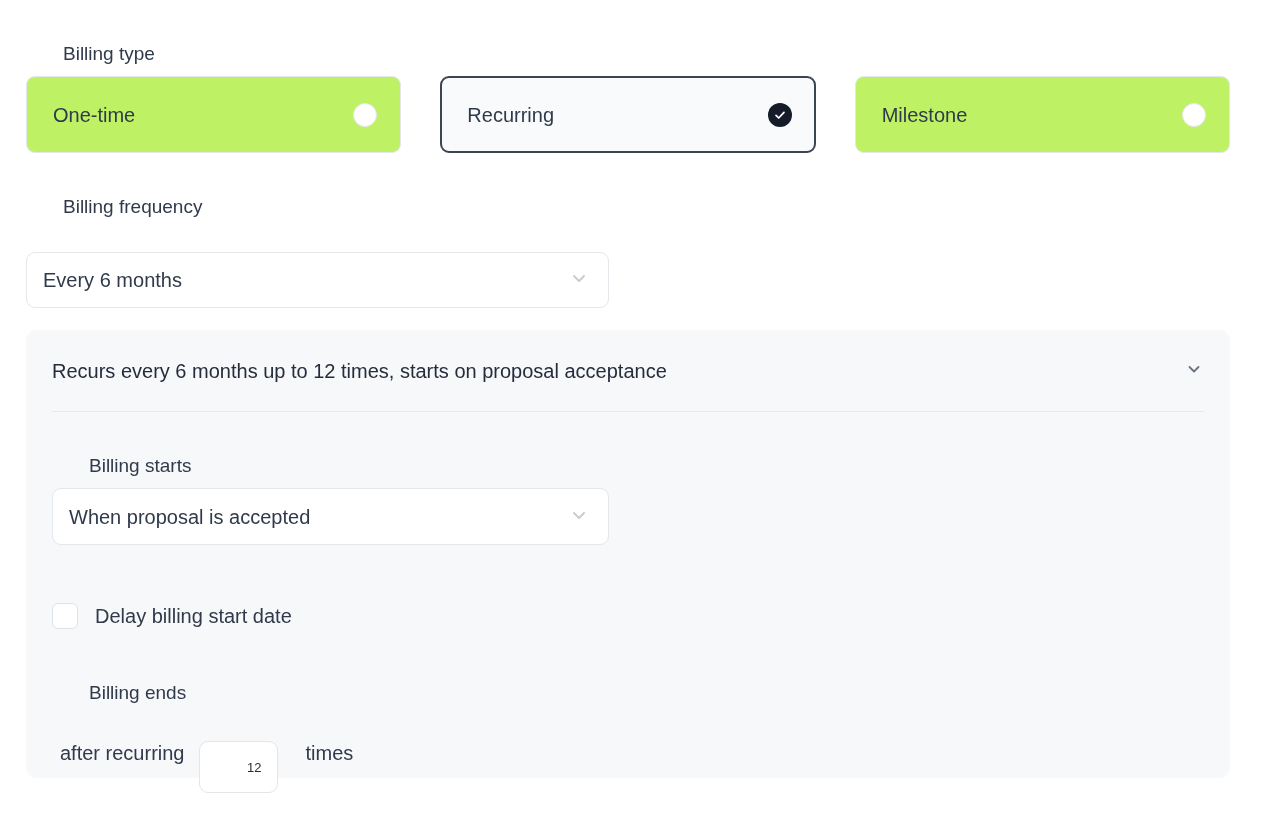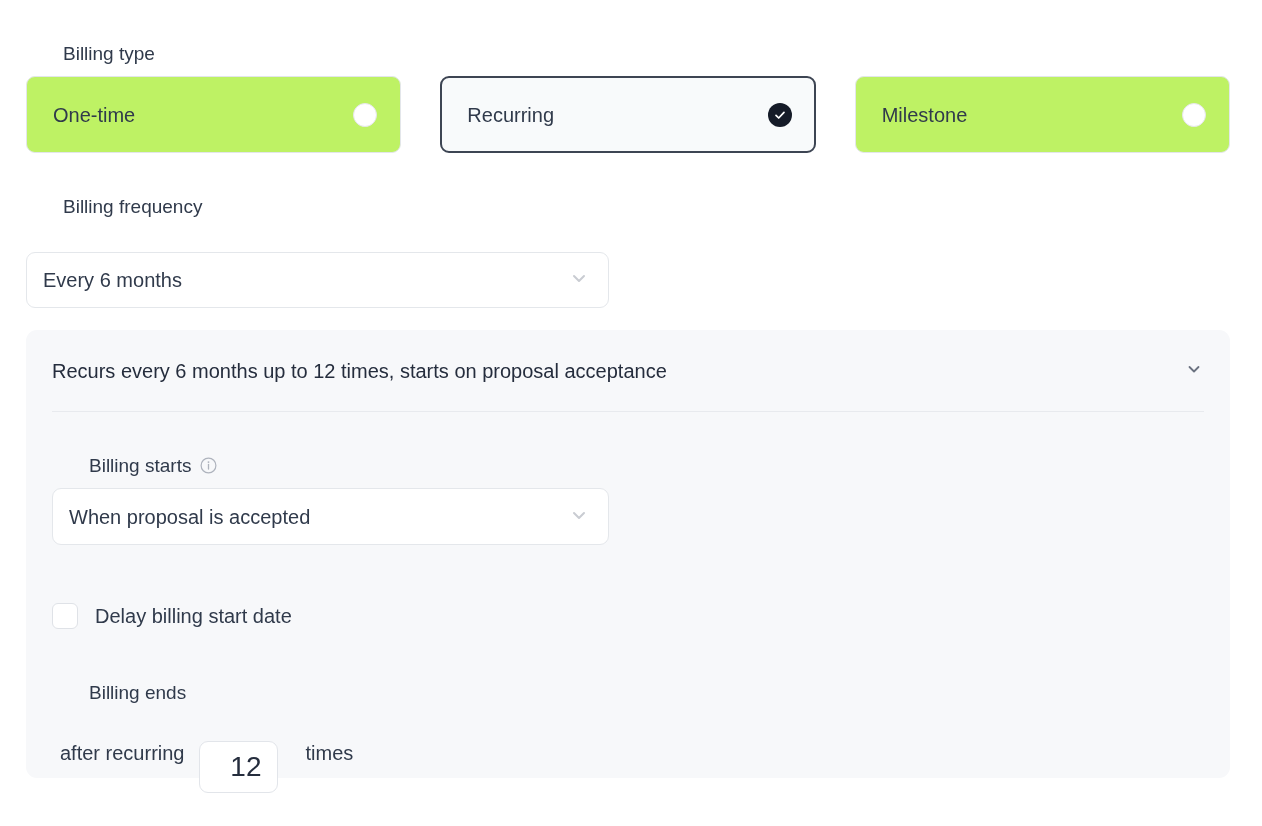--- a/index.html
+++ b/index.html
@@ -169,20 +169,21 @@
     bottom: 0;
   }
 
   .billing-starts-row {
     position: absolute;
     left: 0;
     top: 43px;
     display: flex;
     align-items: center;
     gap: 9px;
+    flex-direction: column;
   }
   .info-icon {
     display: block;
     margin-top: 2px;
     cursor: pointer;
   }
 
   #billing-starts-select {
     position: absolute;
     left: 0;
@@ -236,21 +237,21 @@
   .ends-text.pre { margin-right: 14px; }
   .ends-text.post { margin-left: 28px; }
   .count-input {
     box-sizing: border-box;
     width: 79px;
     height: 52px;
     border: 1px solid #e2e5ea;
     border-radius: 9px;
     background: #ffffff;
     font-family: "Liberation Sans", sans-serif;
-    font-size: 28px;
+    font-size: 13px;
     color: #252d3d;
     text-align: right;
     padding: 0 15px 0 10px;
     outline: none;
   }
 </style>
 </head>
 <body>
 
 <div class="page">

